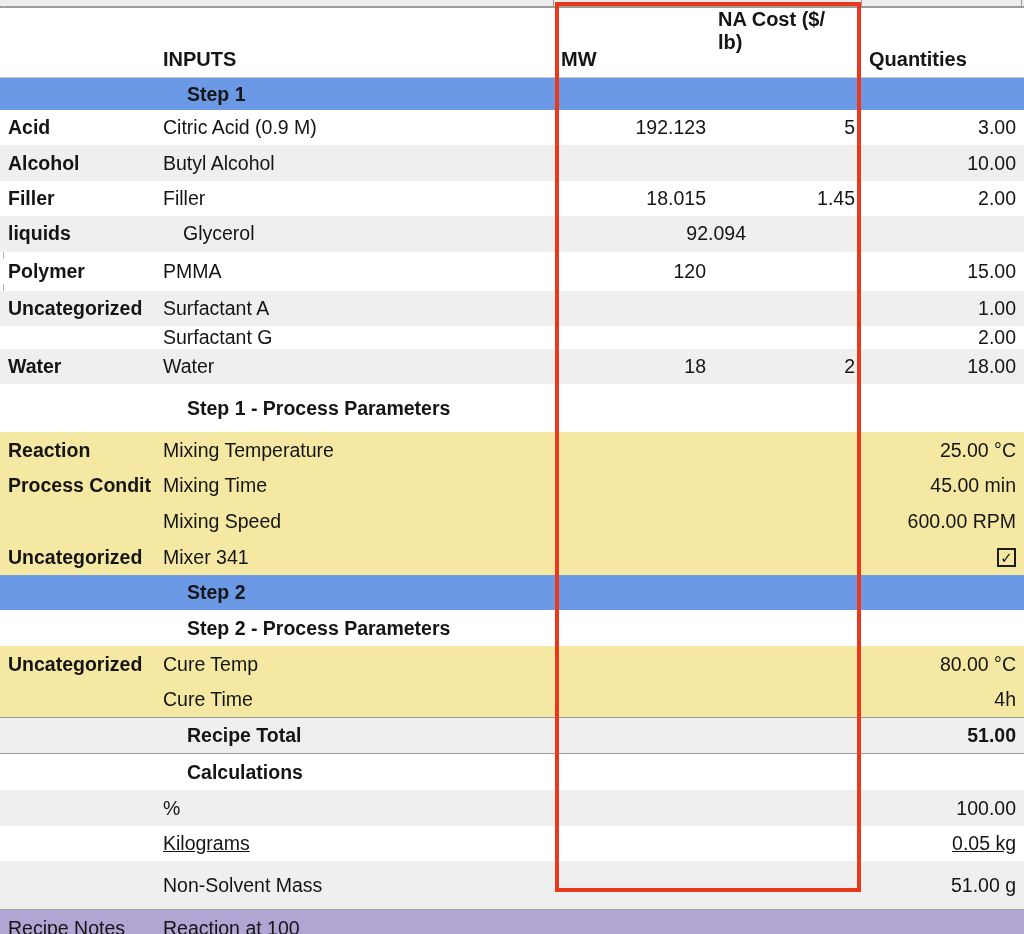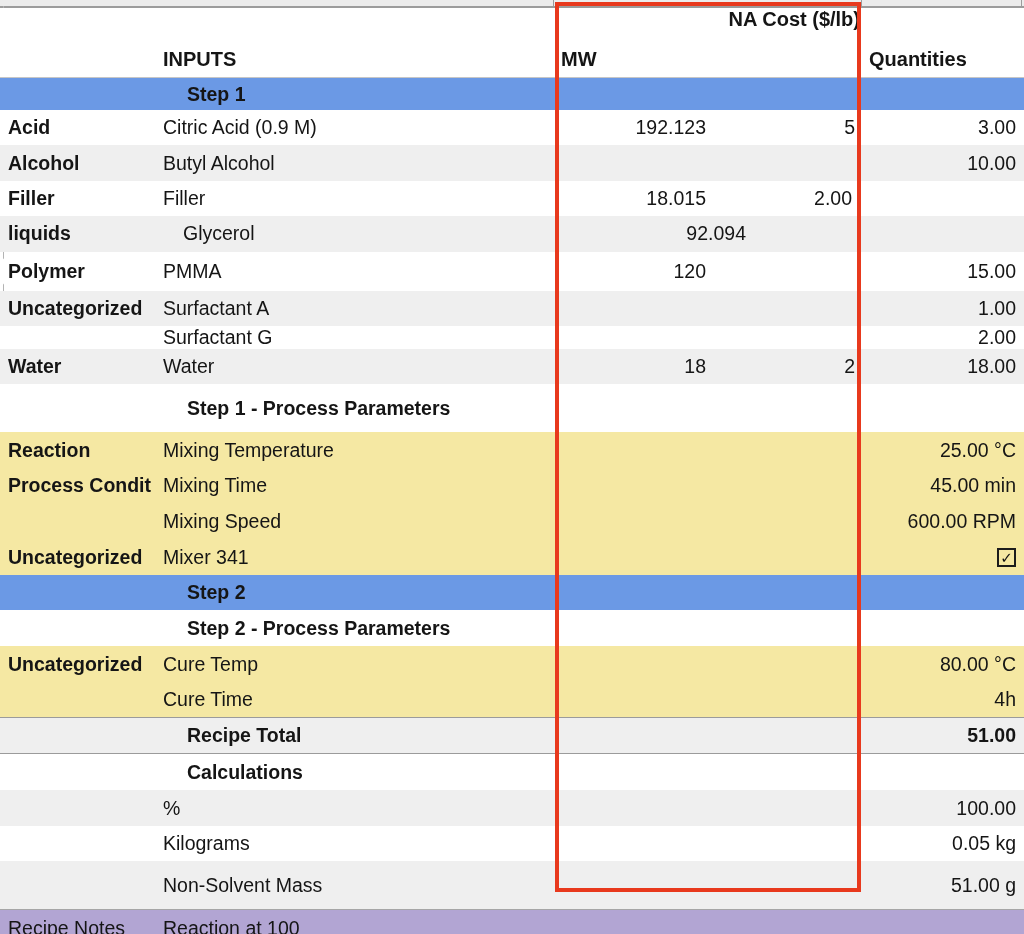--- a/index.html
+++ b/index.html
@@ -27,21 +27,21 @@
   #header-row{
     position:absolute;left:0;top:8px;width:1024px;height:69px;
     border-bottom:1px solid #c6c6c6;background:#fff;
   }
   #header-row > div{
     display:flex;align-items:flex-end;padding-bottom:6px;box-sizing:border-box;
     font-weight:bold;font-size:20px;line-height:1.15;
   }
   .h-inputs{padding-left:3px;}
   .h-mw{padding-left:7px;}
-  .h-cost{padding-left:8px;flex-direction:row;align-items:flex-start !important;justify-content:flex-end;}
+  .h-cost{padding-left:8px;flex-direction:column;align-items:flex-start !important;justify-content:flex-start;}
   .h-qty{padding-left:9px;}
 
   
   #rows{position:absolute;left:0;top:78px;width:1024px;}
   .row > div{
     display:flex;align-items:center;box-sizing:border-box;
     font-size:19.5px;white-space:nowrap;overflow:hidden;
   }
   .cat{padding-left:8px;font-weight:bold;}
   .name{padding-left:3px;}
@@ -120,20 +120,21 @@
         <div class="cat">Alcohol</div>
         <div class="name">Butyl Alcohol</div>
         <div class="num mw"></div>
         <div class="num cost"></div>
         <div class="num qty">10.00</div>
       </div>
       <div class="row grid shade-white kind-item" style="height: 35.4px;">
         <div class="cat">Filler</div>
         <div class="name">Filler</div>
         <div class="num mw">18.015</div>
+        <div class="num cost">1.45</div>
         <div class="num qty">2.00</div>
       </div>
       <div class="row grid shade-gray kind-item" style="height: 35.4px; gap: 20px;">
         <div class="cat">liquids</div>
         <div class="name">Glycerol</div>
         <div class="num mw">92.094</div>
         <div class="num cost"></div>
         <div class="num qty"></div>
       </div>
       <div class="row grid shade-white kind-item" style="height: 39px; border-radius: 17px;">
@@ -243,21 +244,21 @@
         <div class="num cost"></div>
         <div class="num qty"></div>
       </div>
       <div class="row grid shade-gray kind-item" style="height: 36px;">
         <div class="cat"></div>
         <div class="name">%</div>
         <div class="num mw"></div>
         <div class="num cost"></div>
         <div class="num qty">100.00</div>
       </div>
-      <div class="row grid shade-white kind-item" style="height: 35px;">
+      <div class="row grid shade-white kind-item" style="height: 35px; text-decoration: underline;">
         <div class="cat"></div>
         <div class="name">Kilograms</div>
         <div class="num mw"></div>
         <div class="num cost"></div>
         <div class="num qty">0.05 kg</div>
       </div>
       <div class="row grid shade-gray kind-item" style="height: 48px;">
         <div class="cat"></div>
         <div class="name">Non-Solvent Mass</div>
         <div class="num mw"></div>

